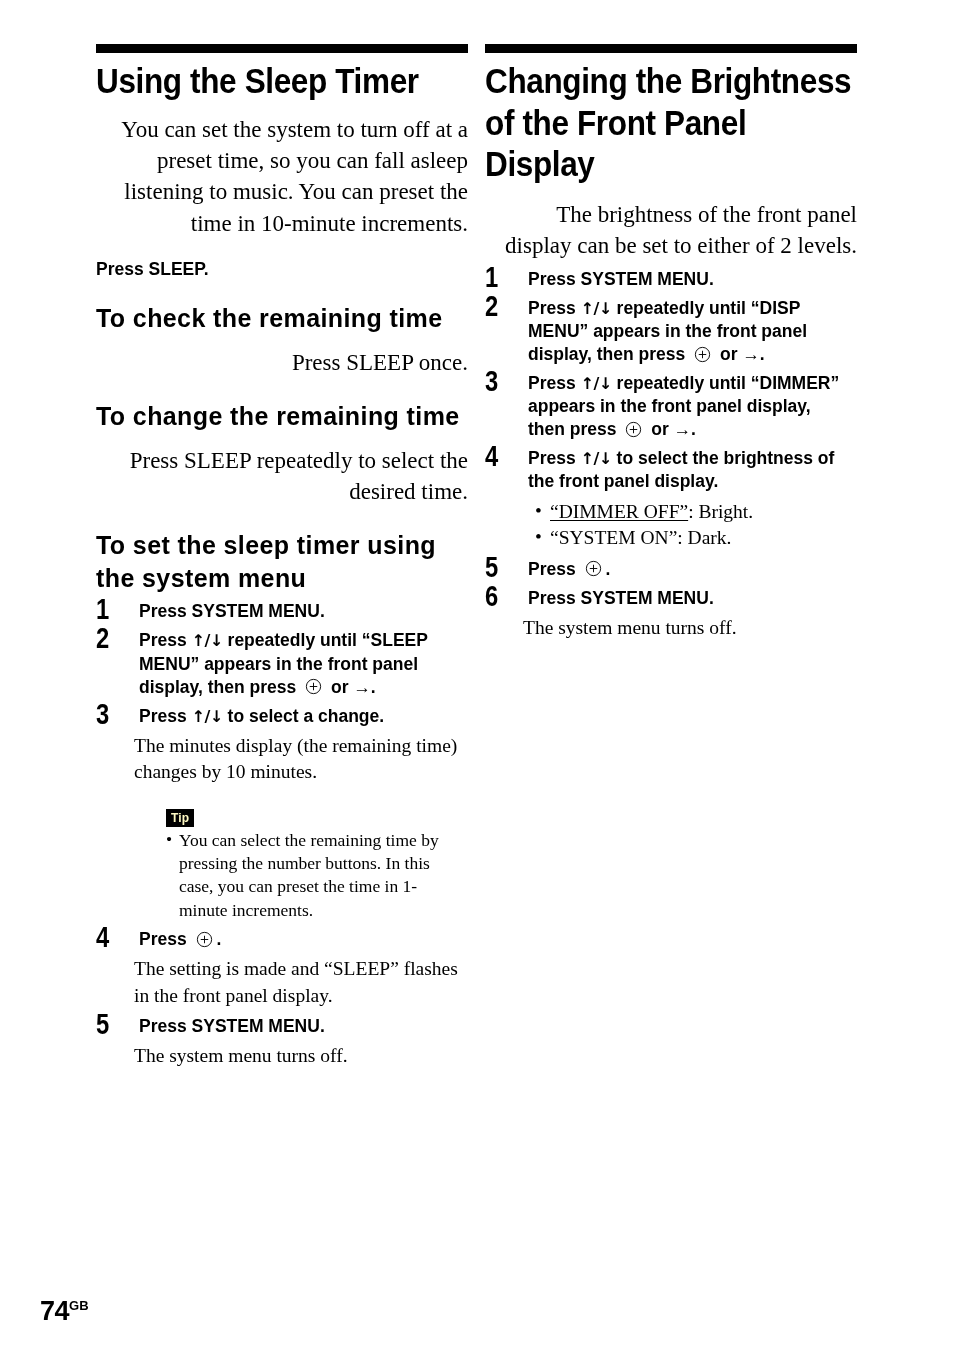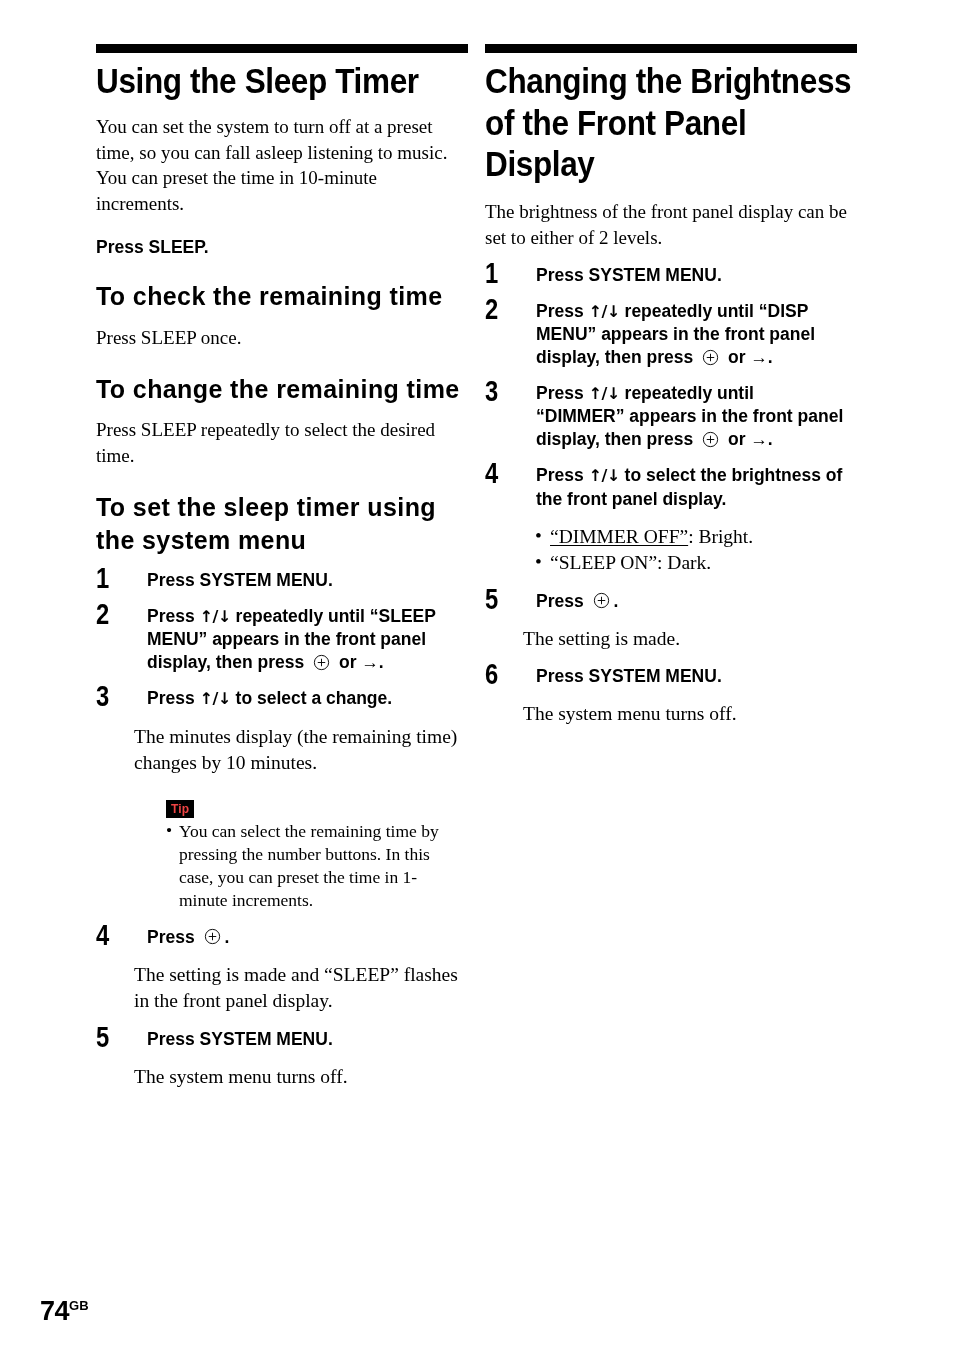--- a/index.html
+++ b/index.html
@@ -41,24 +41,24 @@
     letter-spacing: -0.4px;
     margin: 0 0 4px 0;
     transform: scaleX(0.90);
     transform-origin: left top;
     width: 111%;
   }
 
   
   p.body {
     font-family: "Liberation Serif", serif;
-    font-size: 19px;
+    font-size: 23px;
     line-height: 1.365;
     margin: 12px 0 0 0;
-    text-align: left;
+    text-align: right;
   }
   .col-right p.body { margin-top: 14px; }
 
   
   h3.sub-bold {
     font-family: "Liberation Sans", sans-serif;
     font-weight: bold;
     font-size: 17.5px;
     line-height: 1.2;
     margin: 20px 0 0 0;
@@ -95,21 +95,21 @@
     font-size: 29px;
     line-height: 1;
     transform: scaleX(0.82);
     transform-origin: left top;
   }
   .step-head {
     font-family: "Liberation Sans", sans-serif;
     font-weight: bold;
     font-size: 17.5px;
     line-height: 1.32;
-    margin: 13px;
+    margin: 5px;
   }
   .step-note {
     font-family: "Liberation Serif", serif;
     font-weight: normal;
     font-size: 19.5px;
     line-height: 1.36;
     margin: 4px 0 0 0;
   }
 
   
@@ -130,21 +130,21 @@
   }
   .underlined { text-decoration: underline; text-underline-offset: 2px; }
 
   
   .tip-block {
     margin: 22px 0 0 32px;
   }
   .tip-badge {
     display: inline-block;
     background: #000000;
-    color: #ef4444;
+    color: #fef9c3;
     font-family: "Liberation Sans", sans-serif;
     font-weight: bold;
     font-size: 12px;
     line-height: 1;
     padding: 3px 5px 3px 5px;
     letter-spacing: 0.2px;
   }
   ul.tip-list {
     list-style: none;
     margin: 2px 4px 0 0;
@@ -298,32 +298,31 @@
                 <line x1="5.6" y1="10" x2="14.4" y2="10" stroke="#000" stroke-width="1.1"></line>
                 <line x1="10" y1="5.6" x2="10" y2="14.4" stroke="#000" stroke-width="1.1"></line>
               </svg></span><span> or →.</span></p>
       </li>
 
       <li>
         <span class="step-num">4</span>
         <p class="step-head"><span>Press </span><span class="icon-arrows">↑/↓</span><span> to select the brightness of the front panel display.</span></p>
         <ul class="inline-bullets">
           <li><span class="underlined">“DIMMER OFF”</span><span>: Bright.</span></li>
-          <li><span>“SLEEP ON”</span><span>: Dark.</span></li>
+          <li><span>“SYSTEM ON”</span><span>: Dark.</span></li>
         </ul>
       </li>
 
       <li>
         <span class="step-num">5</span>
         <p class="step-head"><span>Press </span><span class="icon-enter"><svg viewBox="0 0 20 20" width="17" height="17">
                 <circle cx="10" cy="10" r="8.4" fill="none" stroke="#000" stroke-width="1.1"></circle>
                 <line x1="5.6" y1="10" x2="14.4" y2="10" stroke="#000" stroke-width="1.1"></line>
                 <line x1="10" y1="5.6" x2="10" y2="14.4" stroke="#000" stroke-width="1.1"></line>
               </svg></span><span>.</span></p>
-        <p class="step-note">The setting is made.</p>
       </li>
 
       <li>
         <span class="step-num">6</span>
         <p class="step-head"><span>Press SYSTEM MENU.</span></p>
         <p class="step-note">The system menu turns off.</p>
       </li>
 
     </ol>
   </div>

